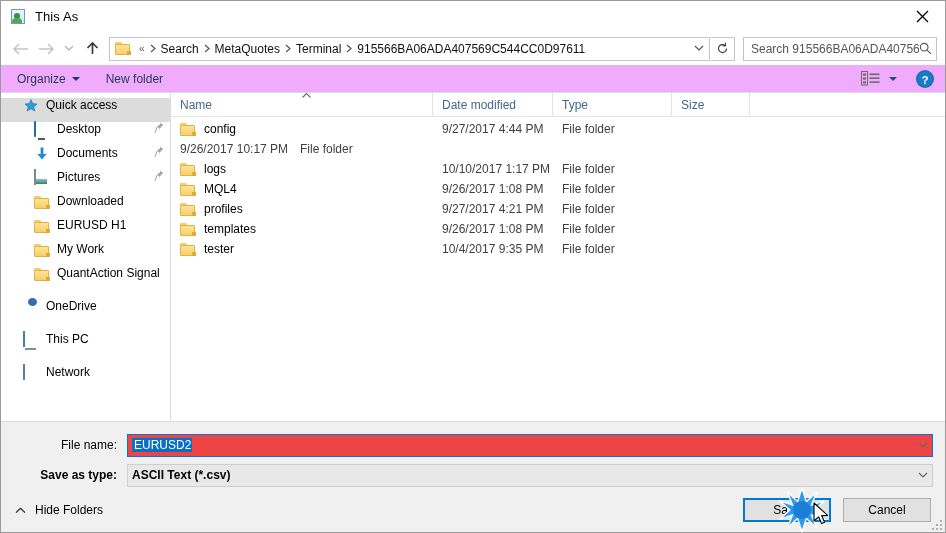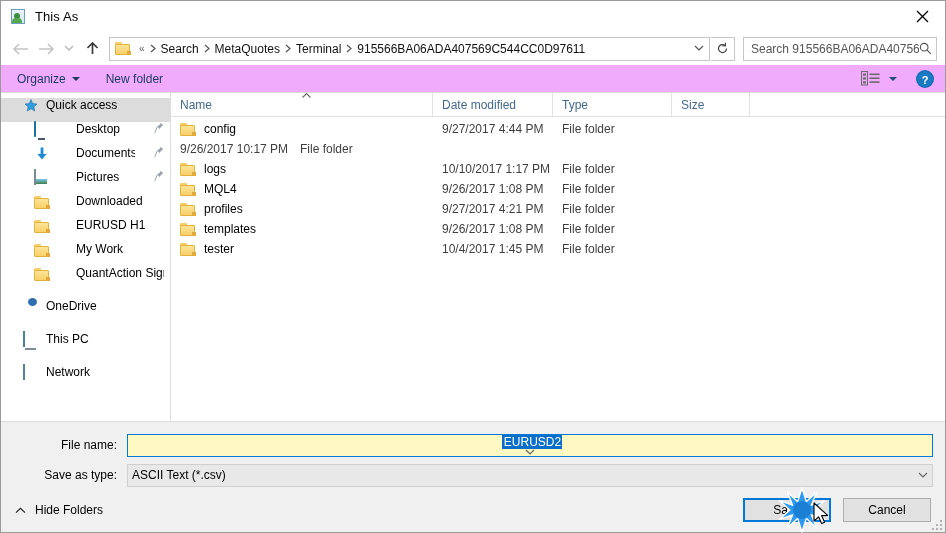--- a/index.html
+++ b/index.html
@@ -234,21 +234,21 @@
   .sb-item.selected { background: #dcdcdc; }
   .sb-ico {
     width: 16px; height: 16px;
     margin-right: 7px;
     flex: none;
     position: relative;
   }
   .sb-label { flex: 1 1 auto; white-space: nowrap; overflow: hidden; }
   .sb-pin { width: 10px; flex: none; opacity: .85; }
   .lvl0 { padding-left: 22px; }
-  .lvl1 { padding-left: 33px; gap: 19px; }
+  .lvl1 { padding-left: 33px; }
   .sb-gap { height: 9px; }
   .ic-monitor {
     width: 15px; height: 12px;
     background: #2f9fe0;
     border: 1px solid #1c6f9e;
     border-radius: 1px;
     margin-top: 2px;
   }
   .ic-monitor:after {
     content: ""; position: absolute;
@@ -355,41 +355,40 @@
     flex: none;
     background: #f0f0f0;
     border-top: 1px solid #dcdcdc;
     padding: 10px 12px 0 12px;
   }
   .formrow {
     display: flex;
     align-items: center;
     height: 26px;
   }
-  .formrow + .formrow { margin-top: 4px; }
+  .formrow + .formrow { margin-top: 4px; font-weight: bold; }
   .flabel {
     width: 114px;
     text-align: right;
     padding-right: 10px;
     font-size: 12px;
     color: #000;
     flex: none;
   }
   .combo {
     flex: 1 1 auto;
     height: 23px;
     display: flex;
     align-items: center;
     min-width: 0;
     position: relative;
   }
   #filename-combo {
     border: 1px solid #0078d7;
-    background: #fef9c3;
-    flex-direction: column;
+    background: #ef4444;
   }
   #savetype-combo {
     border: 1px solid #cfcfcf;
     background: #e8e8e8;
   }
   .combo-text {
     flex: 1 1 auto;
     padding-left: 4px;
     font-size: 12px;
     white-space: nowrap;
@@ -785,21 +784,21 @@
         </div>
         <div class="row">
           <div class="cell-name">
             <span class="fi">
                 <span class="fi-tab"></span>
                 <span class="fi-body"></span>
                 <span class="fi-fold"></span>
               </span>
             <span>tester</span>
           </div>
-          <div class="cell-date">10/4/2017 1:45 PM</div>
+          <div class="cell-date">10/4/2017 9:35 PM</div>
           <div class="cell-type">File folder</div>
           <div class="cell-size"></div>
         </div>
       </div>
     </div>
   </div>
 
   <div id="bottom">
     <div class="formrow">
       <div class="flabel">File name:</div>

